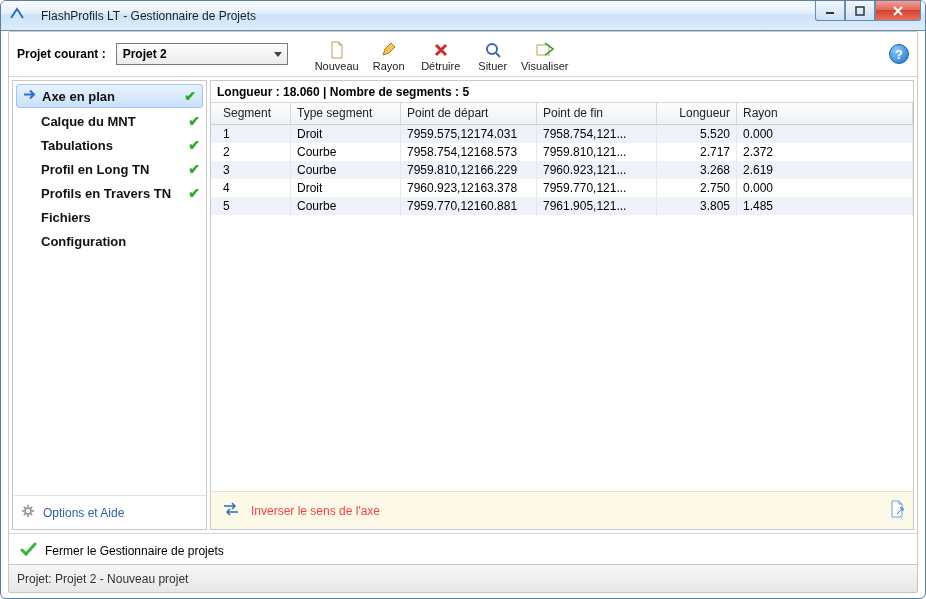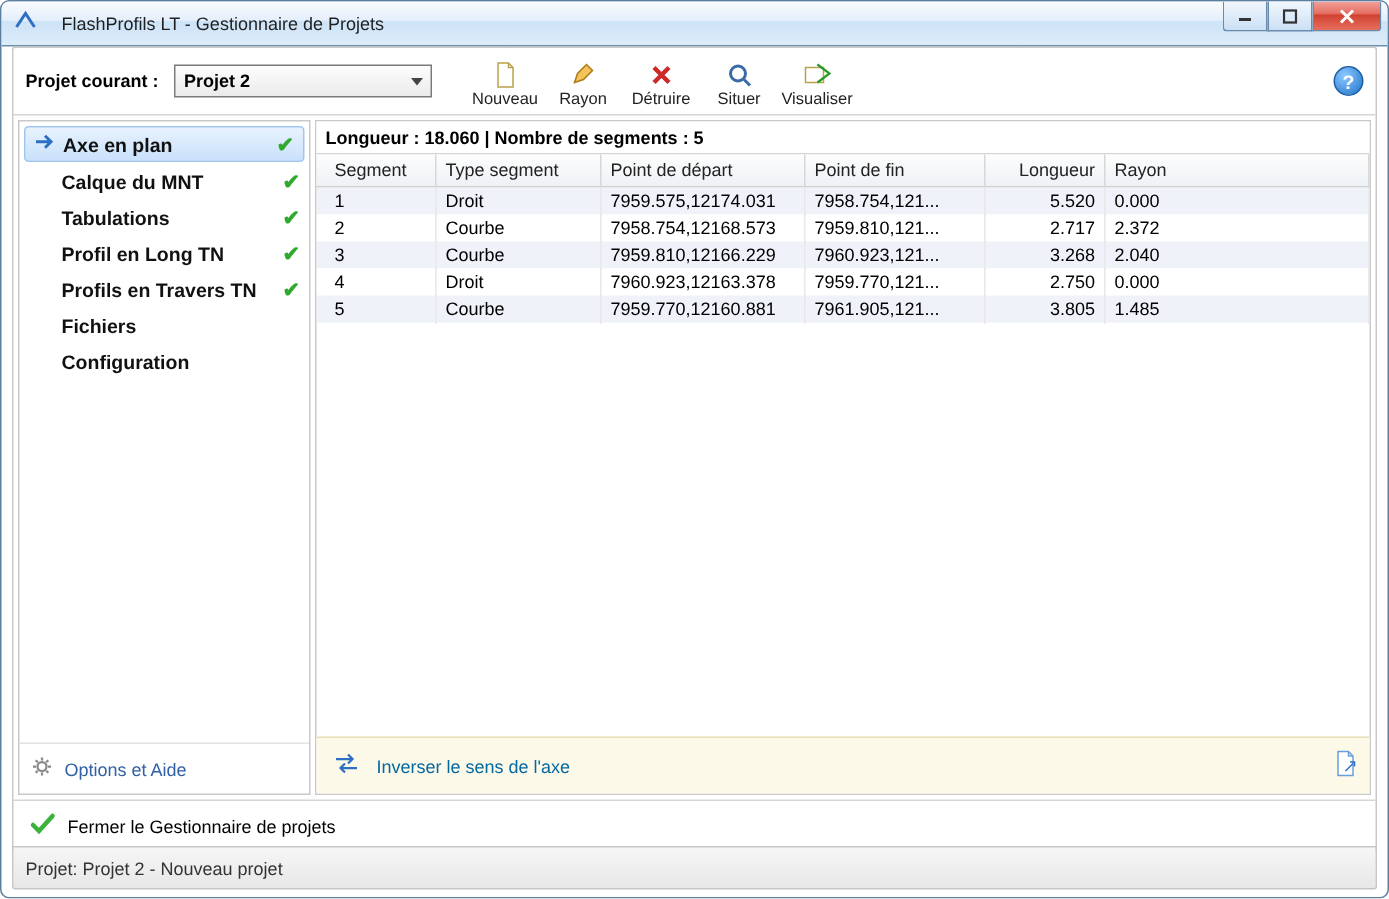--- a/index.html
+++ b/index.html
@@ -243,21 +243,21 @@
   .grid-row:nth-child(odd){ background:#f0f2fa; }
   .grid-row:nth-child(even){ background:#ffffff; }
 
   .main-foot {
     height: 38px;
     background: #fdf9e9;
     border-top:1px solid #e6dfb9;
     display:flex; align-items:center;
     padding: 0 10px;
     gap: 10px;
-    color:#0369a1;
+    color:#ef4444;
     position:relative;
   }
   .main-foot .foot-right-ic {
     position:absolute; right:8px;
   }
 
   .bottombar {
     height: 34px;
     border-top: 1px solid #d5d5d5;
     display:flex; align-items:center;
@@ -442,21 +442,21 @@
             <div class="gr-cell col-end">7959.810,121...</div>
             <div class="gr-cell col-len">2.717</div>
             <div class="gr-cell col-rad">2.372</div>
           </div>
           <div class="grid-row">
             <div class="gr-cell col-seg">3</div>
             <div class="gr-cell col-type">Courbe</div>
             <div class="gr-cell col-start">7959.810,12166.229</div>
             <div class="gr-cell col-end">7960.923,121...</div>
             <div class="gr-cell col-len">3.268</div>
-            <div class="gr-cell col-rad">2.040</div>
+            <div class="gr-cell col-rad">2.619</div>
           </div>
           <div class="grid-row">
             <div class="gr-cell col-seg">4</div>
             <div class="gr-cell col-type">Droit</div>
             <div class="gr-cell col-start">7960.923,12163.378</div>
             <div class="gr-cell col-end">7959.770,121...</div>
             <div class="gr-cell col-len">2.750</div>
             <div class="gr-cell col-rad">0.000</div>
           </div>
           <div class="grid-row">

